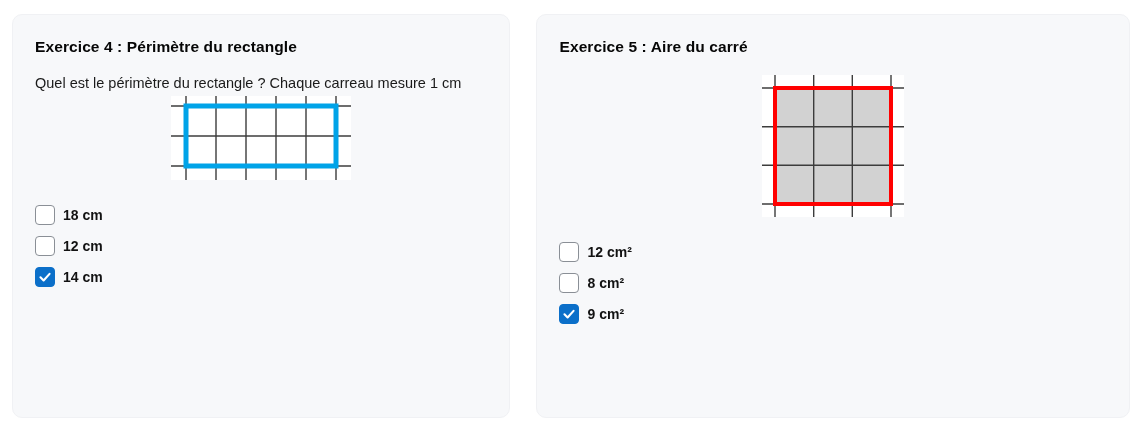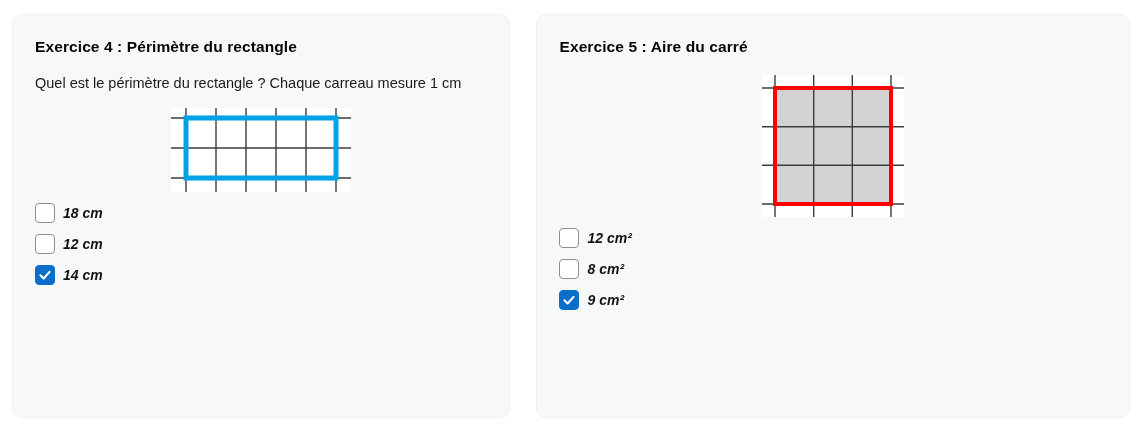--- a/index.html
+++ b/index.html
@@ -29,29 +29,29 @@
     font-size: 15.5px;
     font-weight: 700;
     color: #060606;
     letter-spacing: .1px;
     margin-bottom: 19px;
   }
   .card-question {
     font-size: 14.5px;
     font-weight: 400;
     color: #1a1a1a;
-    margin-bottom: 17px;
+    margin-bottom: 5px;
   }
   .diagram-wrap {
     display: flex;
     justify-content: center;
   }
   .diagram-svg { display: block; background: #ffffff; }
   .gridline { stroke: #3c3c3c; stroke-width: 1.4; }
-  .options { margin-top: 11px; font-style: italic; }
+  .options { margin-top: 25px; }
   .option-row {
     display: flex;
     align-items: center;
     gap: 8px;
     height: 20px;
     margin-bottom: 11px;
     cursor: default;
   }
   .checkbox {
     width: 20px; height: 20px;

